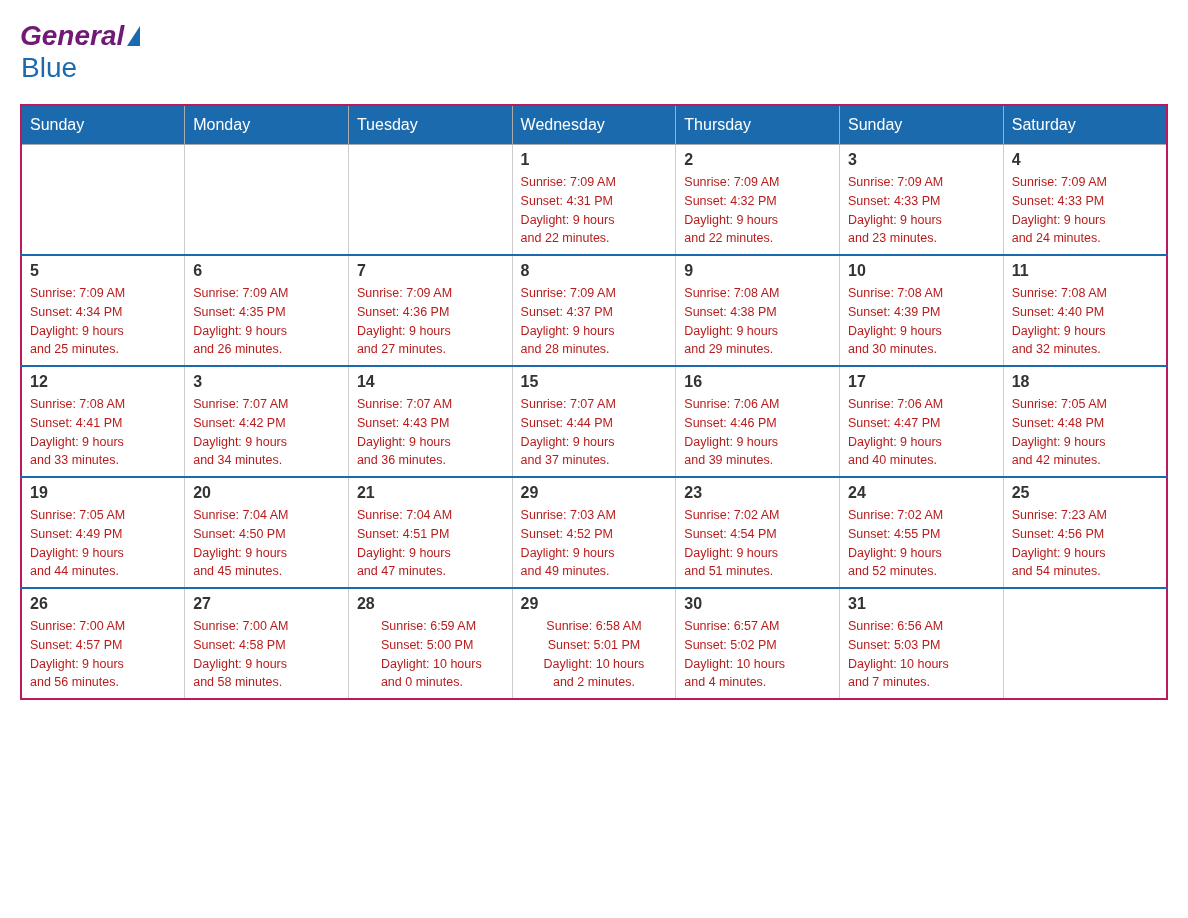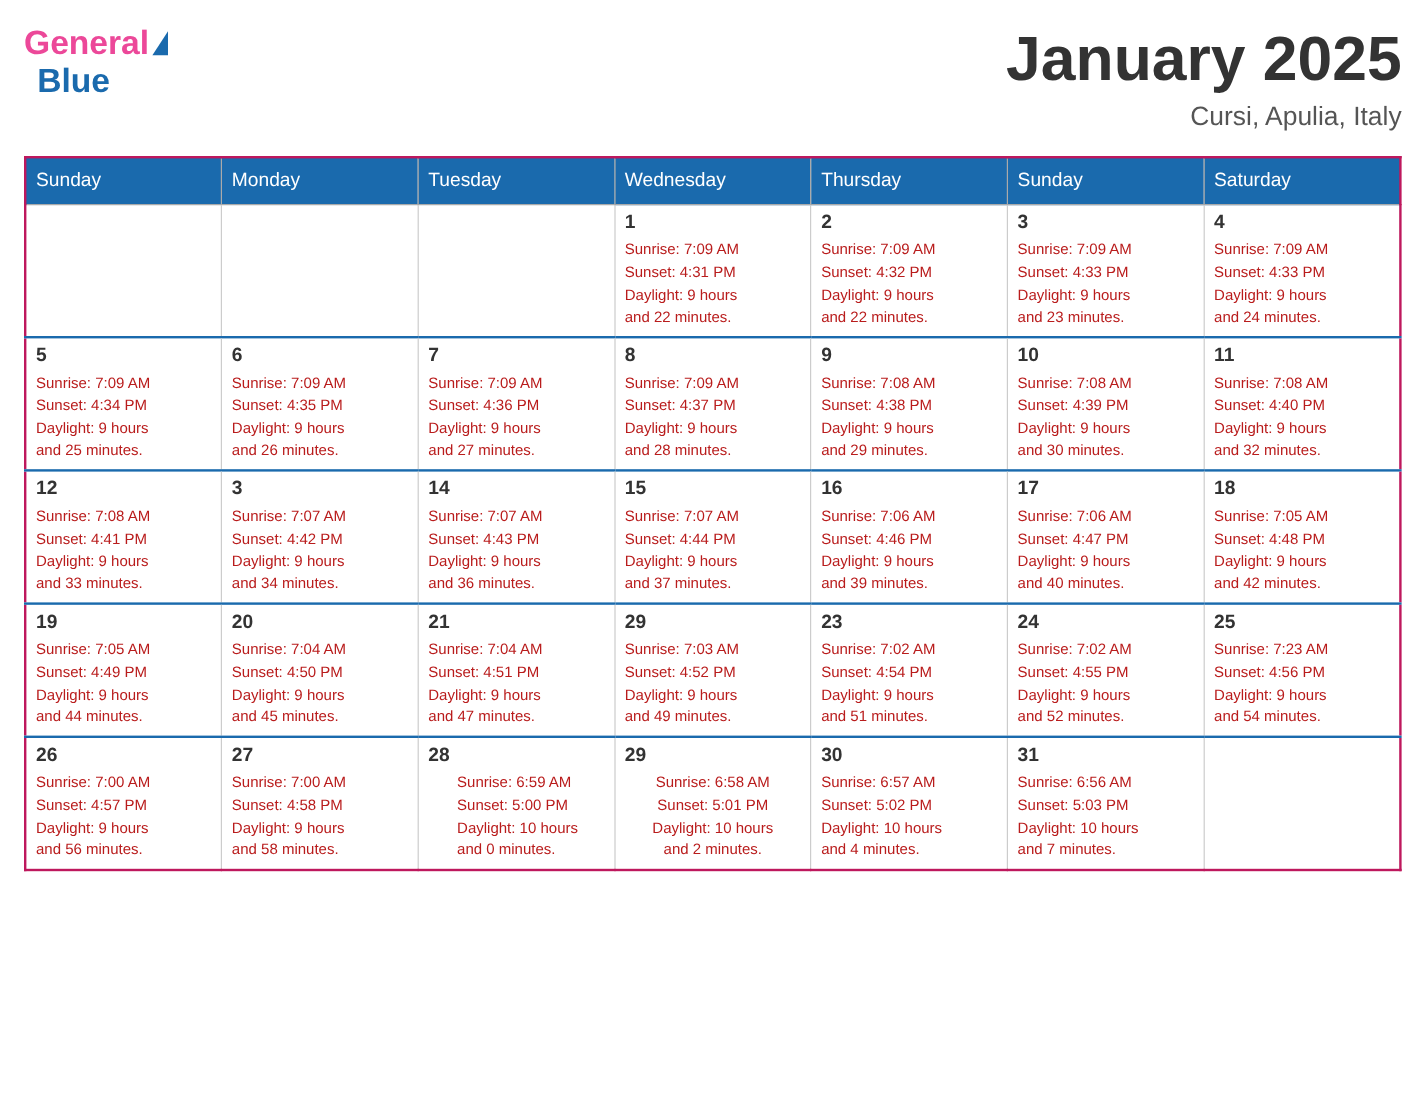--- a/index.html
+++ b/index.html
@@ -12,36 +12,37 @@
     }
     .header {
       display: flex;
       justify-content: space-between;
       align-items: flex-start;
       margin-bottom: 20px;
     }
     .logo-text-general {
       font-size: 28px;
       font-weight: bold;
-      color: #ec4899;
+      color: #701a75;
+      font-style: italic;
     }
     .logo-wrapper {
       display: flex;
       flex-direction: column;
       align-items: flex-start;
     }
     .logo-line1 {
       display: flex;
       align-items: center;
     }
     .logo-line2 {
       font-size: 28px;
-      font-weight: bold;
+      font-weight: normal;
       color: #1a6aad;
-      margin-left: 11px;
+      margin-left: 1px;
     }
     .title-section {
       text-align: right;
     }
     .calendar-title {
       font-size: 52px;
       font-weight: bold;
       color: #333;
     }
     .calendar-subtitle {
@@ -91,24 +92,20 @@
 </head>
 <body>
 
 <div class="header">
   <div class="logo-wrapper">
     <div class="logo-line1">
       <span class="logo-text-general">General</span>
       <span style="display:inline-block; width:0; height:0; border-left:13px solid transparent; border-right:0px solid transparent; border-bottom:20px solid #1a6aad; margin-left:3px; margin-bottom:0px; vertical-align:bottom;"></span>
     </div>
     <div class="logo-line2">Blue</div>
-  </div>
-  <div class="title-section">
-    <div class="calendar-title">January 2025</div>
-    <div class="calendar-subtitle">Cursi, Apulia, Italy</div>
   </div>
 </div>
 
 <table class="calendar-table">
   <thead>
     <tr>
     <th>Sunday</th>
         <th>Monday</th>
         <th>Tuesday</th>
         <th>Wednesday</th>

